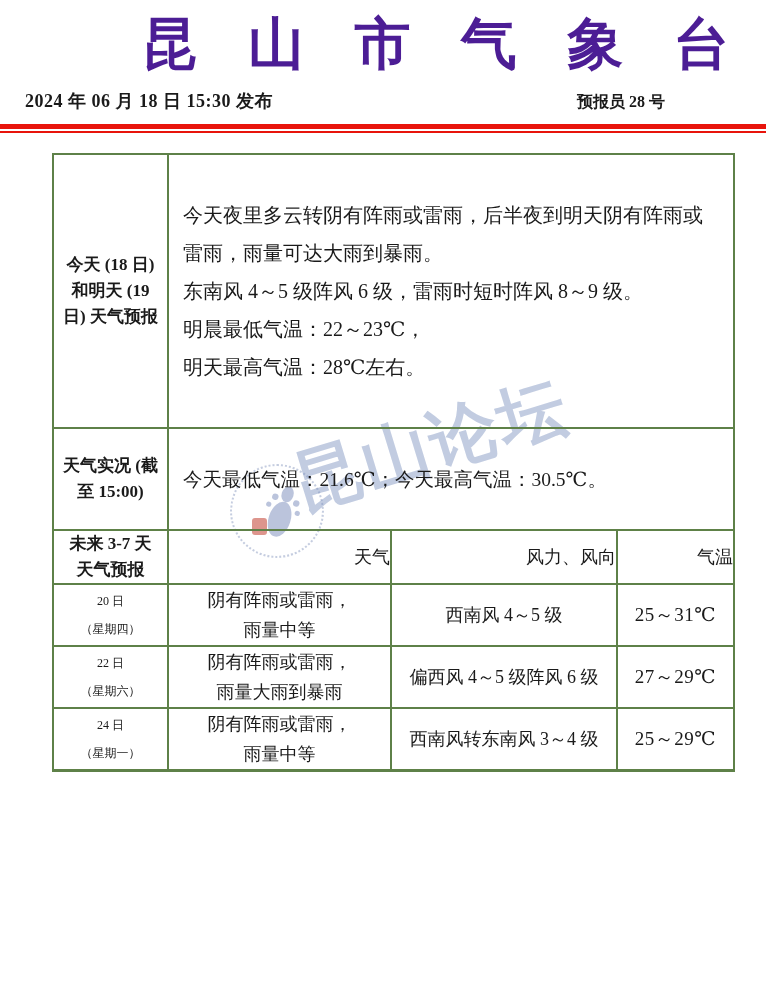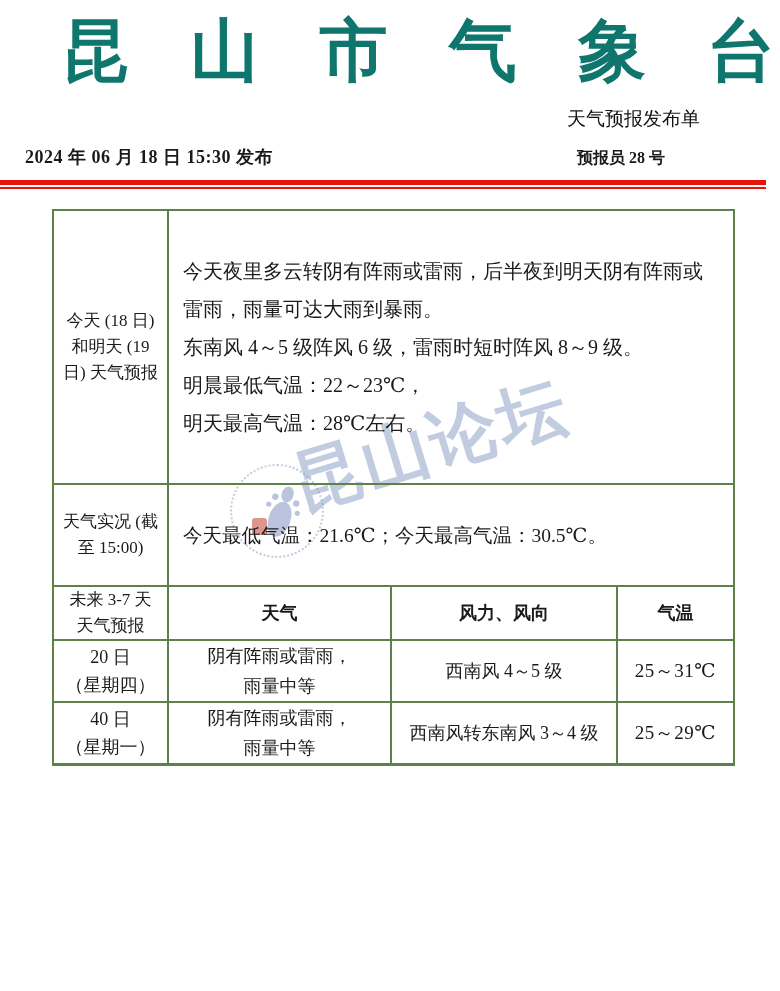--- a/index.html
+++ b/index.html
@@ -9,26 +9,26 @@
     width:780px; height:991px;
     background:#ffffff;
     overflow:hidden;
     font-family:"Liberation Serif","DejaVu Serif",serif;
     color:#1a1a1a;
   }
 
   
   .title {
     margin-top:12px;
-    text-align:center;
+    text-align:right;
     text-indent:0.9em;
     letter-spacing:0.9em;
-    font-size:68px;
+    font-size:56px;
     font-weight:bold;
-    color:#0f766e;
+    color:#4c1d95;
     line-height:1.15;
     white-space:nowrap;
   }
   .doc-type {
     margin-top:16px;
     margin-right:80px;
     text-align:right;
     font-size:19px;
     color:#111;
   }
@@ -90,42 +90,42 @@
     vertical-align:middle;
     background:transparent;
   }
   table { border:2px solid #5e8148; border-bottom-width:3px; }
   tr.r-today   { height:274px; }
   tr.r-current { height:102px;  }
   tr.r-head    { height:50px;  }
   tr.r-day     { height:59px;  }
 
   .lbl {
-    font-weight:normal;
+    font-weight:bold;
     font-size:17px;
     line-height:26px;
     white-space:pre-line;
     padding:0 3px;
   }
   .forecast-main {
     text-align:left;
     font-size:20px;
     line-height:38px;
     padding:0 14px;
     white-space:pre-line;
     border-radius:26px;
   }
   .current-txt {
     text-align:left;
     font-size:19.5px;
     padding-left:14px;
     margin-top:19px;
   }
-  .colhead { font-weight:bold; font-size:18px; }
-  .date-cell    { font-size:18px; line-height:28px; white-space:pre-line; }
+  .colhead { font-weight:normal; font-size:18px;text-align:right; }
+  .date-cell    { font-size:12px; line-height:28px; white-space:pre-line; }
   .weather-cell { font-size:18px; line-height:30px; white-space:pre-line; }
   .wind-cell    { font-size:18px; }
   .temp-cell    { font-size:19px; letter-spacing:0.5px; }
 </style>
 </head>
 <body>
 
 <div class="page">
 
   <div class="watermark">
@@ -139,21 +139,20 @@
           <circle cx="25" cy="31" r="2.6"></circle>
           <circle cx="55" cy="31" r="2.6"></circle>
         </g>
       </svg>
       <div class="wm-seal"></div>
     </div>
     <div class="wm-text">昆山论坛</div>
   </div>
 
   <div class="title">昆山市气象台</div>
-  <div class="doc-type">天气预报发布单</div>
   <div class="meta-row">
     <span class="issue">2024 年 06 月 18 日 15:30 发布</span>
     <span class="forecaster">预报员 28 号</span>
   </div>
   <div class="red-rule">
     <div class="rule-thick"></div>
     <div class="rule-thin"></div>
   </div>
 
   <div class="tbl-wrap">
@@ -189,21 +188,29 @@
 
       <tr class="r-day">
         <td class="date-cell">20 日
 （星期四）</td>
         <td class="weather-cell">阴有阵雨或雷雨，
 雨量中等</td>
         <td class="wind-cell">西南风 4～5 级</td>
         <td class="temp-cell">25～31℃</td>
       </tr>
       <tr class="r-day">
-        <td class="date-cell">40 日
+        <td class="date-cell">22 日
+（星期六）</td>
+        <td class="weather-cell">阴有阵雨或雷雨，
+雨量大雨到暴雨</td>
+        <td class="wind-cell">偏西风 4～5 级阵风 6 级</td>
+        <td class="temp-cell">27～29℃</td>
+      </tr>
+      <tr class="r-day">
+        <td class="date-cell">24 日
 （星期一）</td>
         <td class="weather-cell">阴有阵雨或雷雨，
 雨量中等</td>
         <td class="wind-cell">西南风转东南风 3～4 级</td>
         <td class="temp-cell">25～29℃</td>
       </tr>
     </tbody>
   </table>
   </div>
 

